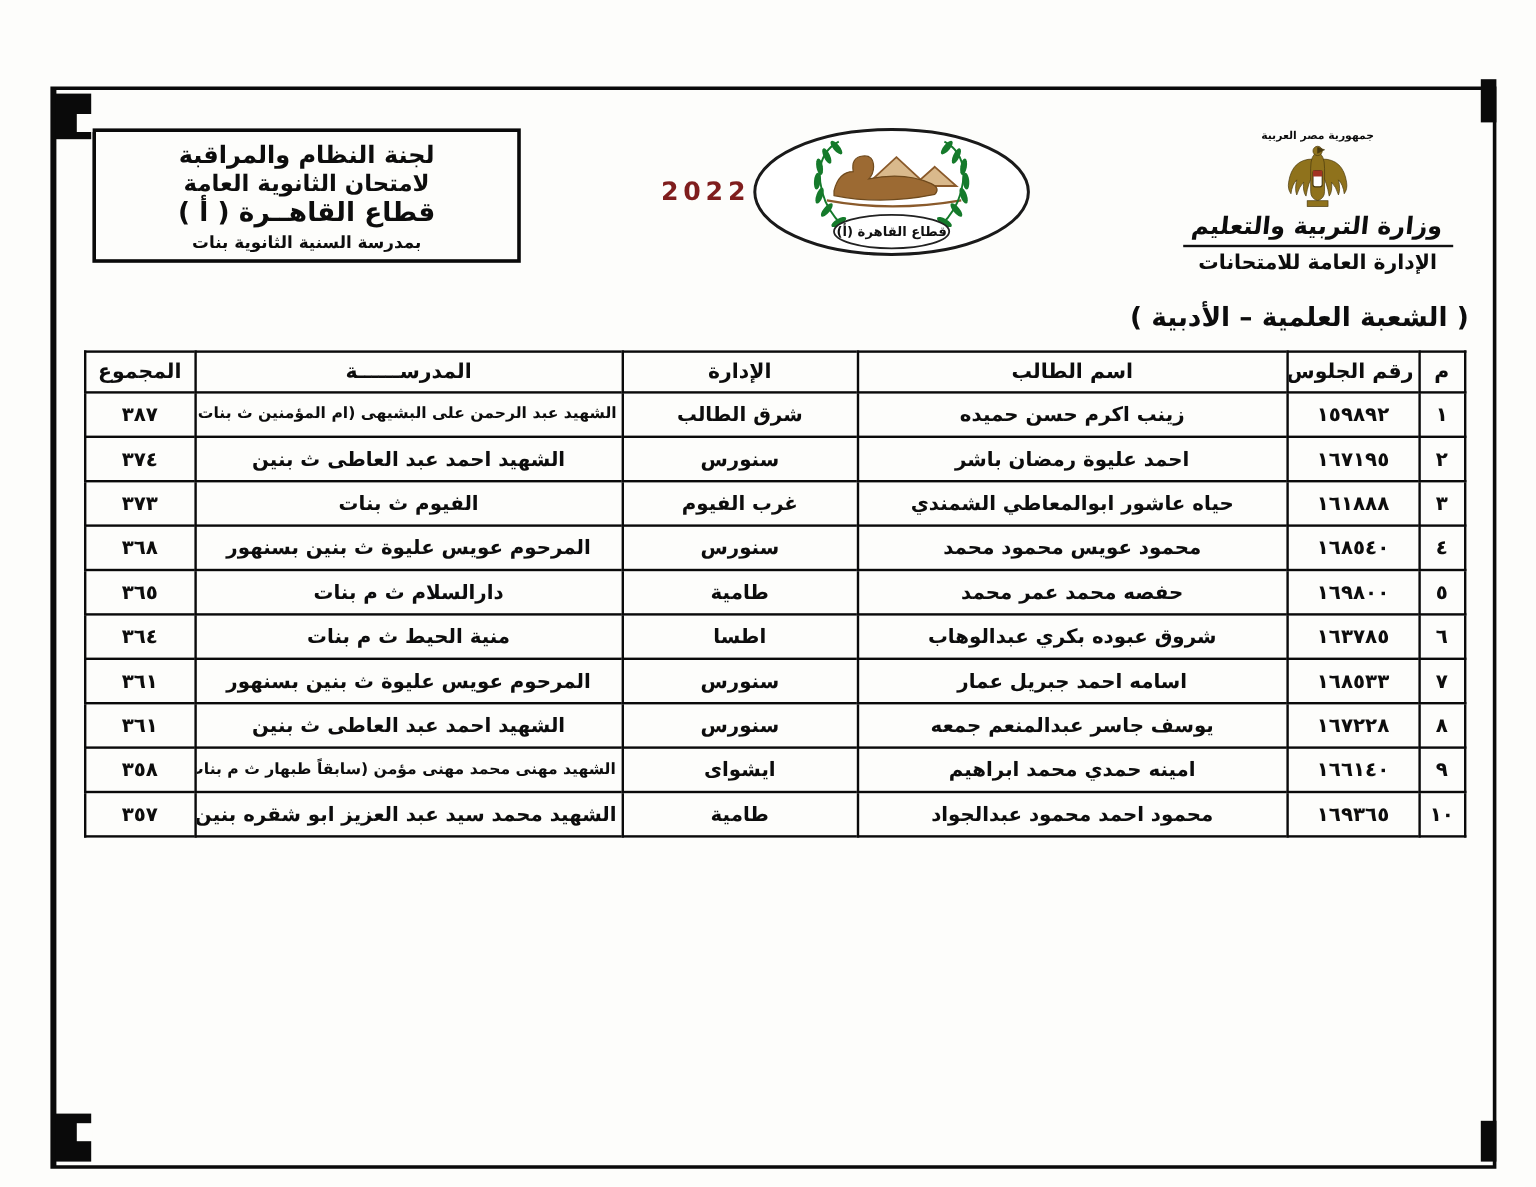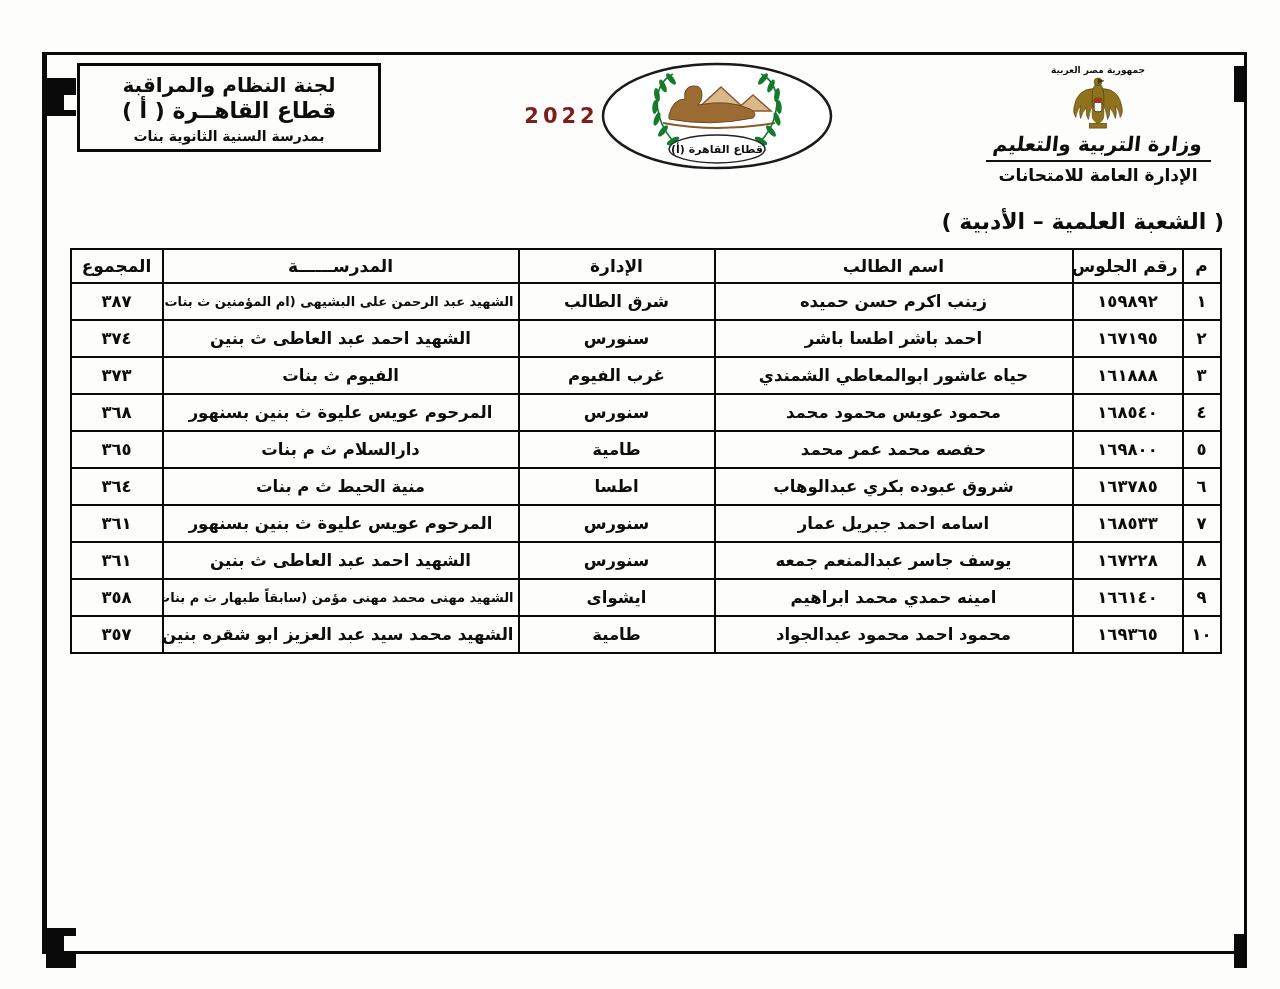--- a/index.html
+++ b/index.html
@@ -6,23 +6,23 @@
   html, body { background:#ffffff; }
   body { margin:0; font-family:"DejaVu Sans", sans-serif; color:#0d0d0d; }
 
   .page {
     position:relative; width:1280px; height:989px; margin:0 auto;
     background:#fdfdfb; overflow:hidden; direction:rtl;
   }
 
   
   .frame {
-    position:absolute; left:42px; top:52px; width:1205px; height:902px;
+    position:absolute; left:42px; top:72px; width:1205px; height:902px;
     border:3px solid #0a0a0a; border-left-width:5px;
-    padding:4px 20px 0 20px;
+    padding:28px 20px 0 20px;
   }
 
   
   .corner-mark { position:absolute; background:#0a0a0a; z-index:5; }
   .corner-mark.tl { left:46px; top:78px;  width:30px; height:38px; }
   .corner-mark.tl::after { content:""; position:absolute; right:-1px; bottom:6px; width:13px; height:15px; background:#fdfdfb; }
   .corner-mark.bl { left:46px; top:928px; width:30px; height:40px; }
   .corner-mark.bl::after { content:""; position:absolute; right:-1px; top:8px;   width:13px; height:15px; background:#fdfdfb; }
   .edge-mark { position:absolute; background:#0a0a0a; z-index:5; }
   .edge-mark.tr { left:1234px; top:66px;  width:13px; height:36px; }
@@ -34,21 +34,21 @@
   .ministry-block { width:240px; display:flex; flex-direction:column; align-items:center; padding-top:4px; }
   .republic-label { font-size:9px; font-weight:bold; letter-spacing:1px; }
   .ministry-name  { font-size:20px; font-weight:bold; transform:skewX(-6deg); margin-top:1px; white-space:nowrap; }
   .ministry-rule  { width:225px; border-bottom:2px solid #111; margin:4px 0 3px; }
   .ministry-dept  { font-size:17px; font-weight:bold; white-space:nowrap; }
 
   .seal-block { display:flex; flex-direction:row; align-items:center; margin-top:0; }
   .seal-year  { font-size:21px; font-weight:900; letter-spacing:4px; color:#7f1d1d; margin-top:-2px; }
 
   .committee-box {
-    width:304px; border:3px solid #0a0a0a; text-align:center;
+    width:357px; border:3px solid #0a0a0a; text-align:center;
     padding:7px 8px 5px; margin-top:2px;
   }
   .committee-line1 { font-size:20px; font-weight:900; }
   .committee-line2 { font-size:19px; font-weight:900; margin-top:1px; }
   .committee-line3 { font-size:22px; font-weight:900; margin-top:1px; }
   .committee-line4 { font-size:14px; font-weight:bold; letter-spacing:1.5px; margin-top:5px; }
 
   .doc-title    { text-align:center; font-size:30px; font-weight:900; margin-top:2px; }
   .doc-subtitle { text-align:right; font-size:22px; font-weight:900; margin-top:8px; }
 
@@ -129,20 +129,21 @@
             <ellipse cx="0" cy="0" rx="7" ry="2.7" transform="translate(164,18) rotate(130)"></ellipse>
           </g>
           <ellipse cx="118" cy="88" rx="48" ry="14" fill="#fff" stroke="#222" stroke-width="1.5"></ellipse>
           <text x="118" y="92" text-anchor="middle" font-size="11" font-weight="bold" fill="#111">قطاع القاهرة (أ)</text>
         </svg>
         <div class="seal-year">2022</div>
       </div>
 
       <div class="committee-box">
         <div class="committee-line1">لجنة النظام والمراقبة</div>
+        <div class="committee-line2">لامتحان الثانوية العامة</div>
         <div class="committee-line3">قطاع القاهــرة ( أ )</div>
         <div class="committee-line4">بمدرسة السنية الثانوية بنات</div>
       </div>
 
     </header>
 
     <h2 class="doc-subtitle">( الشعبة العلمية – الأدبية )</h2>
 
     <table class="results-table">
       <colgroup>
@@ -169,21 +170,21 @@
     <td>١٥٩٨٩٢</td>
     <td>زينب اكرم حسن حميده</td>
     <td>شرق الطالب</td>
     <td class="small-text">الشهيد عبد الرحمن على البشيهى (ام المؤمنين ث بنات سابقا)</td>
     <td>٣٨٧</td>
   </tr>
 
   <tr>
     <td>٢</td>
     <td>١٦٧١٩٥</td>
-    <td>احمد باشر اطسا باشر</td>
+    <td>احمد عليوة رمضان باشر</td>
     <td>سنورس</td>
     <td>الشهيد احمد عبد العاطى ث بنين</td>
     <td>٣٧٤</td>
   </tr>
 
   <tr>
     <td>٣</td>
     <td>١٦١٨٨٨</td>
     <td>حياه عاشور ابوالمعاطي الشمندي</td>
     <td>غرب الفيوم</td>

